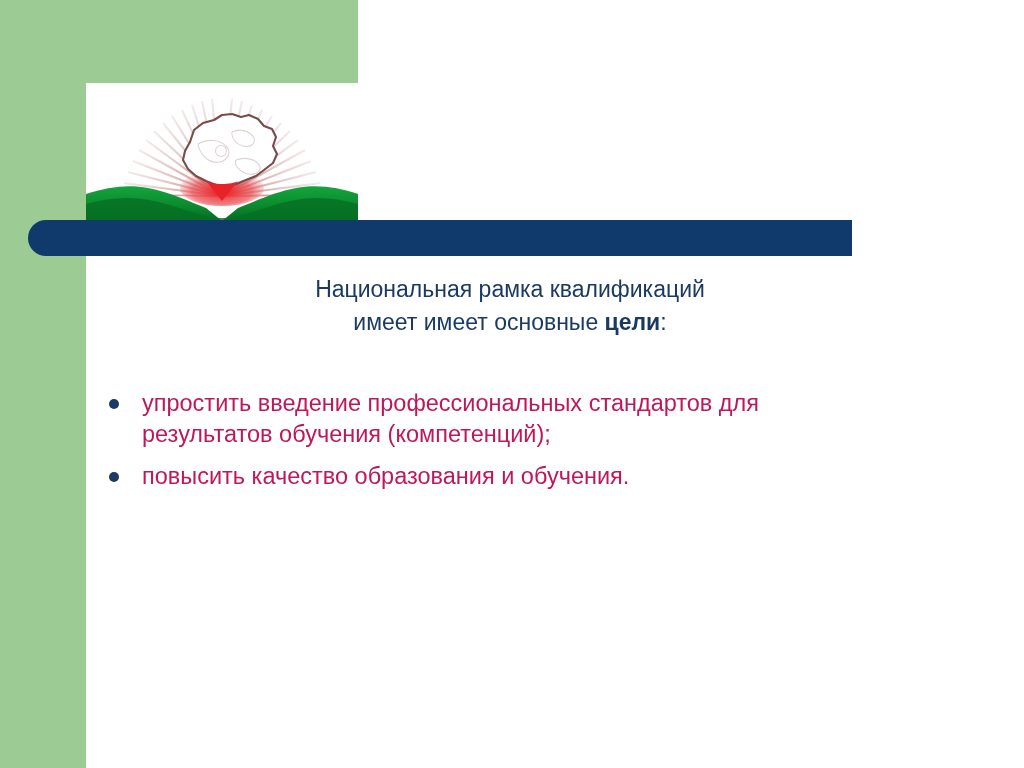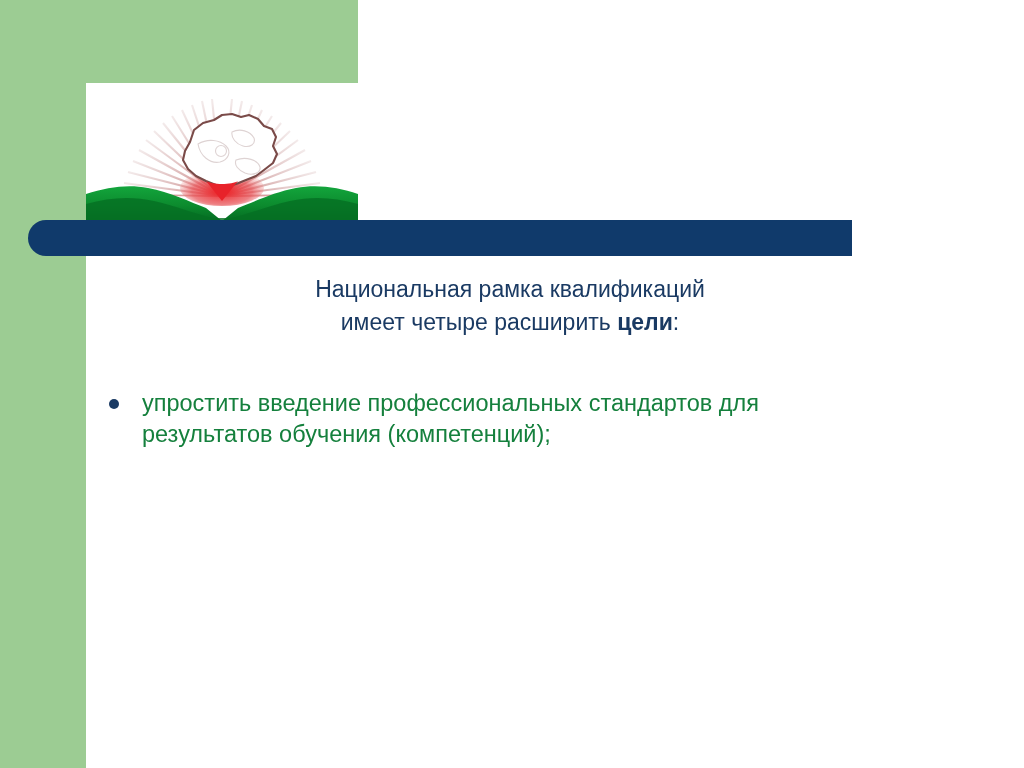--- a/index.html
+++ b/index.html
@@ -74,21 +74,21 @@
   }
   .title-block .line { display: block; text-align: center; }
   .title-block b { font-weight: bold; }
 
   
   .bullets {
     position: absolute;
     left: 100px;
     top: 388px;
     width: 830px;
-    color: #15803d;
+    color: #be185d;
     font-size: 23.5px;
     line-height: 31px;
   }
   .bullet-row {
     display: flex;
     align-items: flex-start;
     margin-bottom: 11px;
   }
   .bullet-marker {
     flex: 0 0 auto;
@@ -194,25 +194,31 @@
         <path d="M0 120 C24 113 46 112 68 117 C90 122 110 130 126 134 L146 134
                  C162 130 182 122 204 117 C226 112 248 113 272 120 L272 137 L0 137 Z" fill="#056f23" opacity="0.8"></path>
       </g>
     </svg>
   </div>
 
   <div class="navy-bar"></div>
 
   <div class="title-block">
     <span class="line">Национальная рамка квалификаций</span>
-    <span class="line"><span>имеет четыре расширить </span><b>цели</b><span>:</span></span>
+    <span class="line"><span>имеет имеет основные </span><b>цели</b><span>:</span></span>
   </div>
 
   <div class="bullets">
     <div class="bullet-row">
       <span class="bullet-marker">
           <span class="bullet-dot"></span>
         </span>
       <span class="bullet-text">упростить введение профессиональных стандартов для результатов обучения (компетенций);</span>
     </div>
+    <div class="bullet-row">
+      <span class="bullet-marker">
+          <span class="bullet-dot"></span>
+        </span>
+      <span class="bullet-text">повысить качество образования и обучения.</span>
+    </div>
   </div>
 
 </div>
 
 </body></html>

